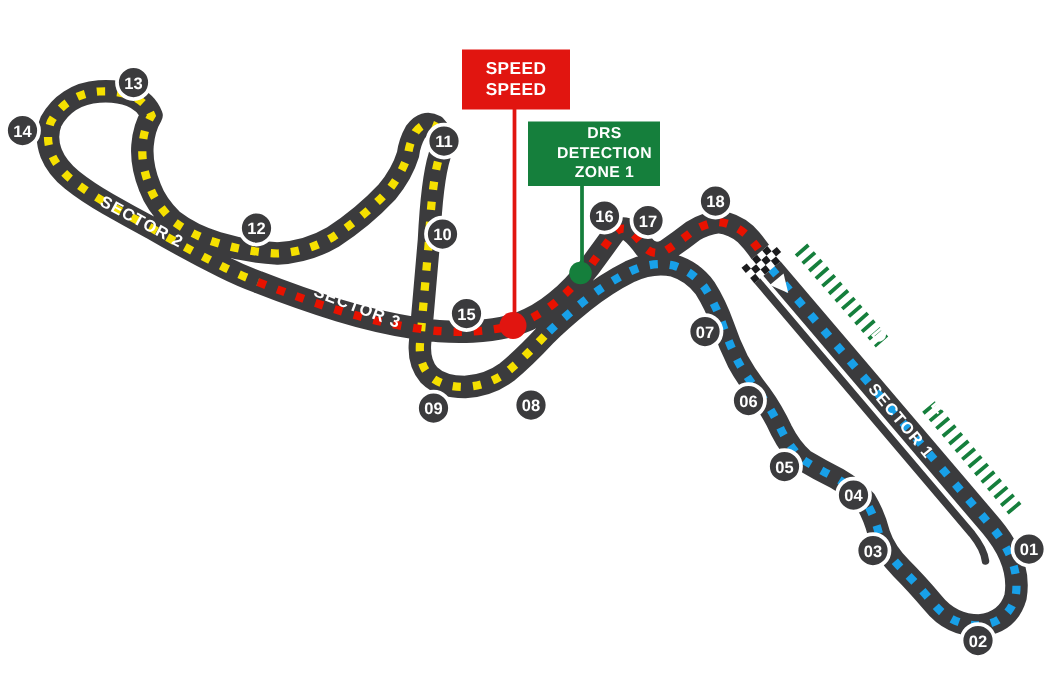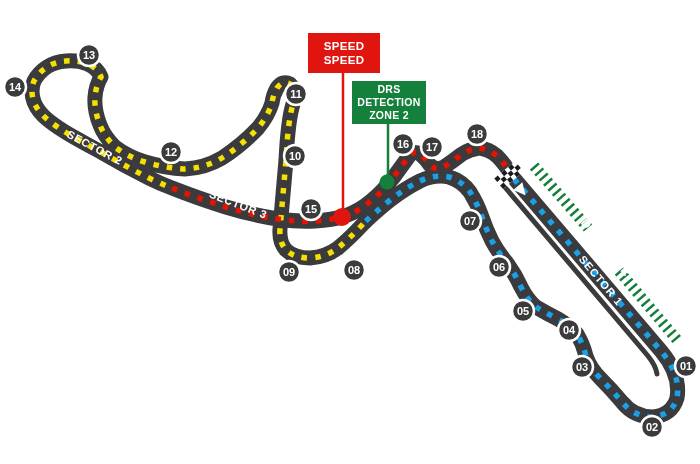--- a/index.html
+++ b/index.html
@@ -4,21 +4,21 @@
 <style>
   html,body{margin:0;padding:0;background:#ffffff;}
   #stage{position:relative;width:700px;height:464px;background:#ffffff;overflow:hidden;
          font-family:"Liberation Sans",sans-serif;}
   #trackmap{position:absolute;left:0;top:0;}
   .sign{position:absolute;color:#fff;font-weight:bold;text-align:center;
         display:flex;flex-direction:column;justify-content:center;line-height:1.25;
         letter-spacing:.3px;}
   .sign span{display:block;}
   #speed-trap-sign{left:308px;top:33px;width:72px;height:40px;background:#e11510;font-size:11.5px;}
-  #drs-detection-sign{left:352px;top:81px;width:74px;height:43px;background:#157f3c;font-size:10.5px;}
+  #drs-detection-sign{left:352px;top:81px;width:74px;height:43px;background:#157f3c;font-size:10.5px;padding-left:14px;}
   .svgtext{font-family:"Liberation Sans",sans-serif;font-weight:bold;fill:#ffffff;
            letter-spacing:.8px;}
   .corner-num{font-family:"Liberation Sans",sans-serif;font-weight:bold;font-size:11px;fill:#ffffff;}
 </style>
 </head>
 <body>
 
 <div id="stage">
 
   <svg id="trackmap" width="700" height="464" viewBox="0 0 700 464">
@@ -171,15 +171,15 @@
       </g>
   </svg>
 
   <div class="sign" id="speed-trap-sign">
     <span>SPEED</span>
     <span>SPEED</span>
   </div>
   <div class="sign" id="drs-detection-sign">
     <span>DRS</span>
     <span>DETECTION</span>
-    <span>ZONE 2</span>
+    <span>ZONE 1</span>
   </div>
 </div>
 
 </body></html>

